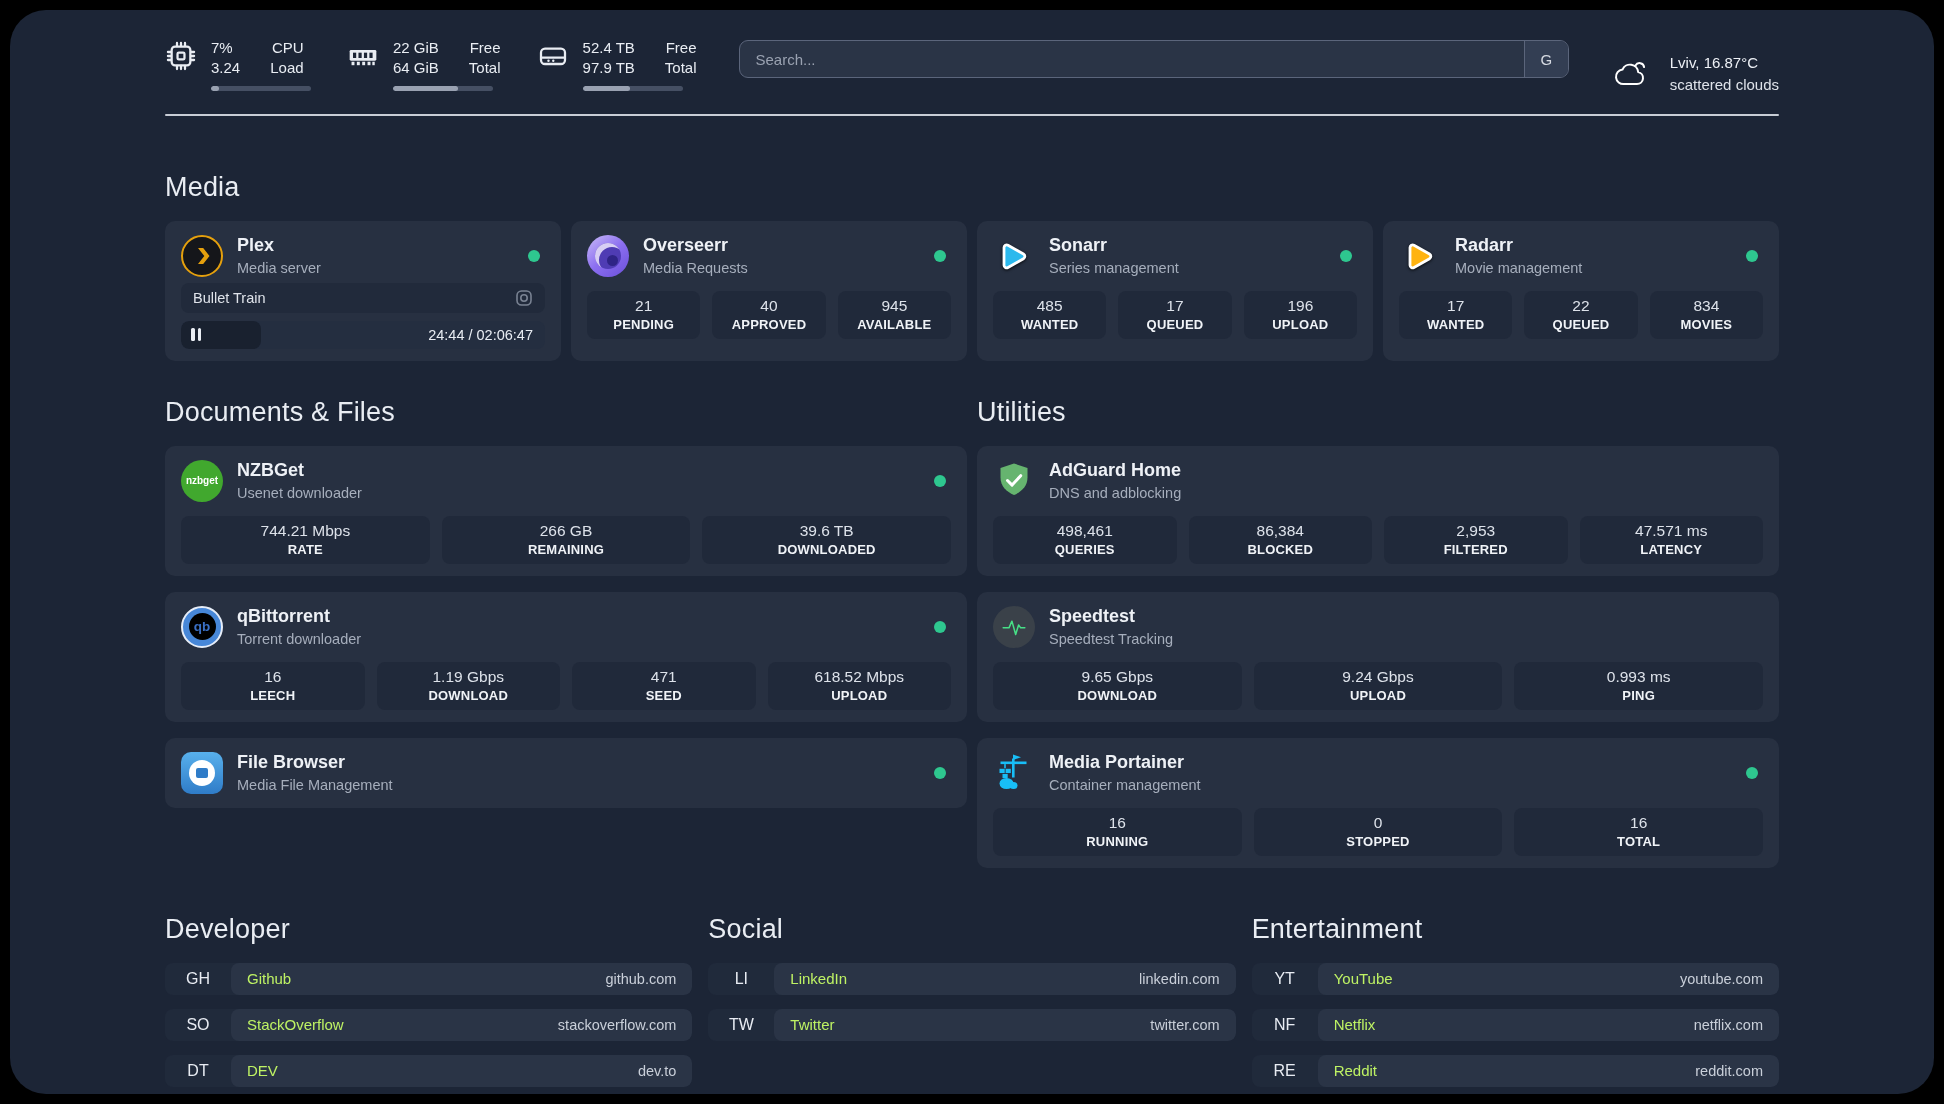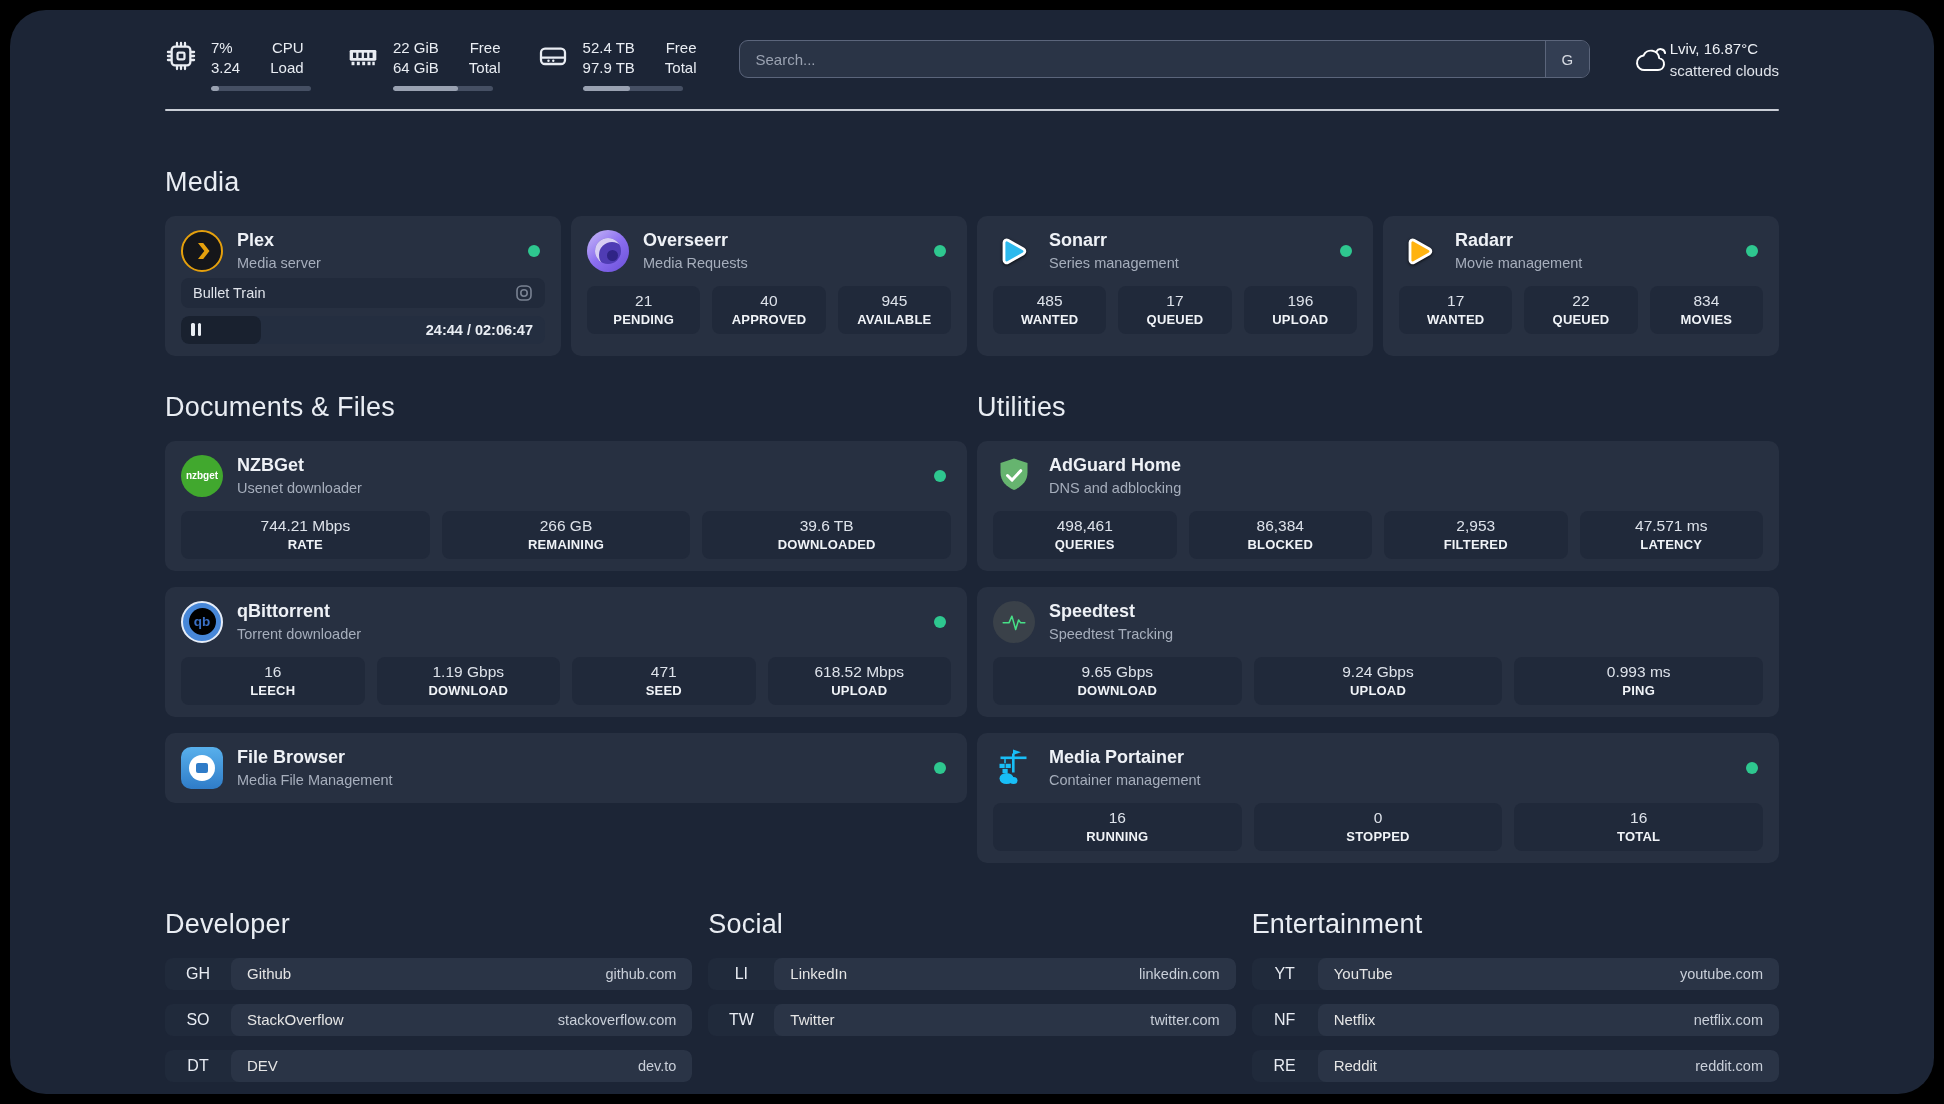--- a/index.html
+++ b/index.html
@@ -30,21 +30,21 @@
     flex:1; background:transparent; border:none; outline:none;
     padding:0 16px; font-size:15px; color:#dfe3ea; font-family:inherit;
   }
   .searchbar input::placeholder { color:#9aa2b1; }
   .engine-btn {
     width:44px; border:none; border-left:1px solid #5b657b; background:#333e53;
     color:#d6dae2; font-size:15px; display:flex; align-items:center; justify-content:center;
     cursor:pointer; font-family:inherit;
   }
 
-  .weather { display:flex; gap:0; align-items:center; flex:none; margin-top:0; }
+  .weather { display:flex; gap:21px; align-items:center; flex:none; margin-top:14px; }
   .weather-icon { width:36px; height:36px; color:#fff; }
   .weather-icon svg { width:100%; height:100%; display:block; }
   .weather-text { font-size:15px; line-height:1.45; color:#eef1f6; }
   .weather-text .cond { color:#dfe3ea; }
 
   .divider { height:2px; background:#c8cdd6; border:none; margin-top:18px; border-radius:1px; }
 
   
   .section-title { font-size:27px; font-weight:500; color:#e9edf3; margin-bottom:18px; letter-spacing:.2px; }
   .media-section { margin-top:56px; }
@@ -68,21 +68,21 @@
 
   
   .np-row { margin-top:4px; background:#212a3b; border-radius:8px; padding:6px 12px; display:flex; align-items:center; font-size:14.5px; color:#dfe3ea; }
   .np-title { flex:1; }
   .session-icon { width:18px; height:18px; opacity:.75; }
   .session-icon svg { width:100%; height:100%; display:block; }
   .pb-row { margin-top:8px; background:#242e40; border-radius:8px; height:28px; position:relative; display:flex; align-items:center; overflow:hidden; }
   .pb-fill { position:absolute; left:0; top:0; bottom:0; background:#19212f; border-radius:8px; }
   .pause-icon { position:relative; margin-left:10px; display:flex; gap:3px; }
   .pause-icon span { width:3.5px; height:13px; background:#e9edf3; border-radius:1.5px; }
-  .pb-time { position:relative; margin-left:auto; padding-right:12px; font-size:14.5px; font-weight:700; color:#e9edf3; }
+  .pb-time { position:relative; margin-left:auto; padding-right:12px; font-size:14.5px; font-weight:400; color:#e9edf3; }
 
   
   .icon-plex { border-radius:50%; background:#15161a; border:2px solid #e5a00d; }
   .icon-plex svg { width:24px; height:24px; }
   .icon-overseerr { border-radius:50%; background:linear-gradient(140deg,#cabcf8 0%,#8b6ef0 50%,#6a4fd8 100%); position:relative; }
   .icon-overseerr .eyeball { width:26px; height:26px; border-radius:50%; background:#4f3cb4;
       box-shadow:inset 4px 4px 0 rgba(238,232,255,.85); position:relative; }
   .icon-overseerr .eyeball::after { content:""; position:absolute; right:3px; bottom:3px; width:11px; height:11px; border-radius:50%; background:#2f2486; }
   .icon-play svg { filter:drop-shadow(0 1px 1.5px rgba(0,0,0,.8)); }
   .icon-nzbget { border-radius:50%; background:#41a82e; }
@@ -93,21 +93,21 @@
   .icon-speedtest svg { width:30px; height:30px; }
   .icon-fb { border-radius:10px; background:linear-gradient(180deg,#58b0ec,#2f7cc8); }
   .icon-fb .fb-inner { width:26px; height:26px; border-radius:50%; background:#fff; display:flex; align-items:center; justify-content:center; }
   .icon-fb .fb-inner::after { content:""; width:12px; height:10px; border-radius:2px; background:#2f7cc8; }
 
   
   .grid-3 { display:grid; grid-template-columns:repeat(3,1fr); gap:16px; margin-top:46px; align-items:start; }
   .bm-row { display:flex; align-items:stretch; height:32px; background:#202a3b; border-radius:8px; margin-bottom:14px; overflow:hidden; cursor:pointer; }
   .bm-abbr { width:66px; display:flex; align-items:center; justify-content:center; font-size:16px; font-weight:500; color:#e8ecf3; flex:none; }
   .bm-main { flex:1; background:#2a3446; border-radius:8px; display:flex; align-items:center; padding:0 16px; }
-  .bm-name { font-size:15px; color:#e5e5e5; }
+  .bm-name { font-size:15px; color:#bef264; }
   .bm-url { margin-left:auto; font-size:14.5px; color:#c9cfd9; }
 </style>
 </head>
 <body>
 
 <div class="page">
 
   <header class="topbar">
     <div class="sys-stats">
 

